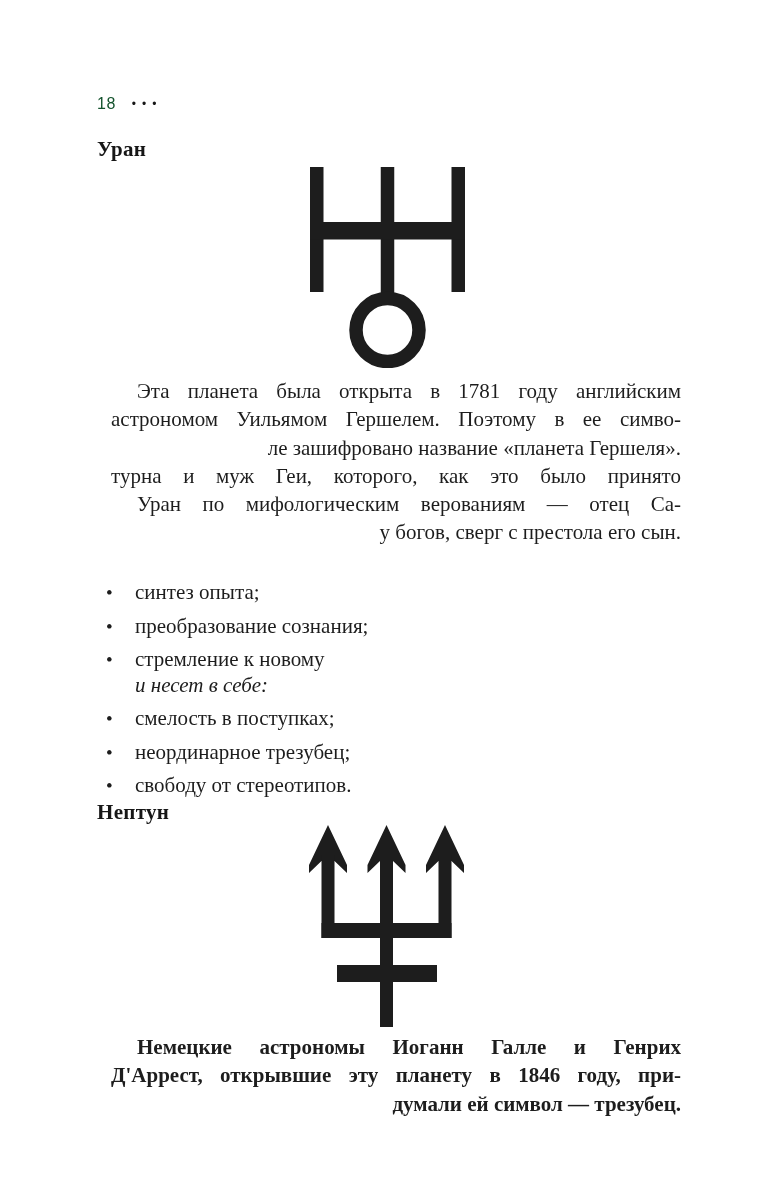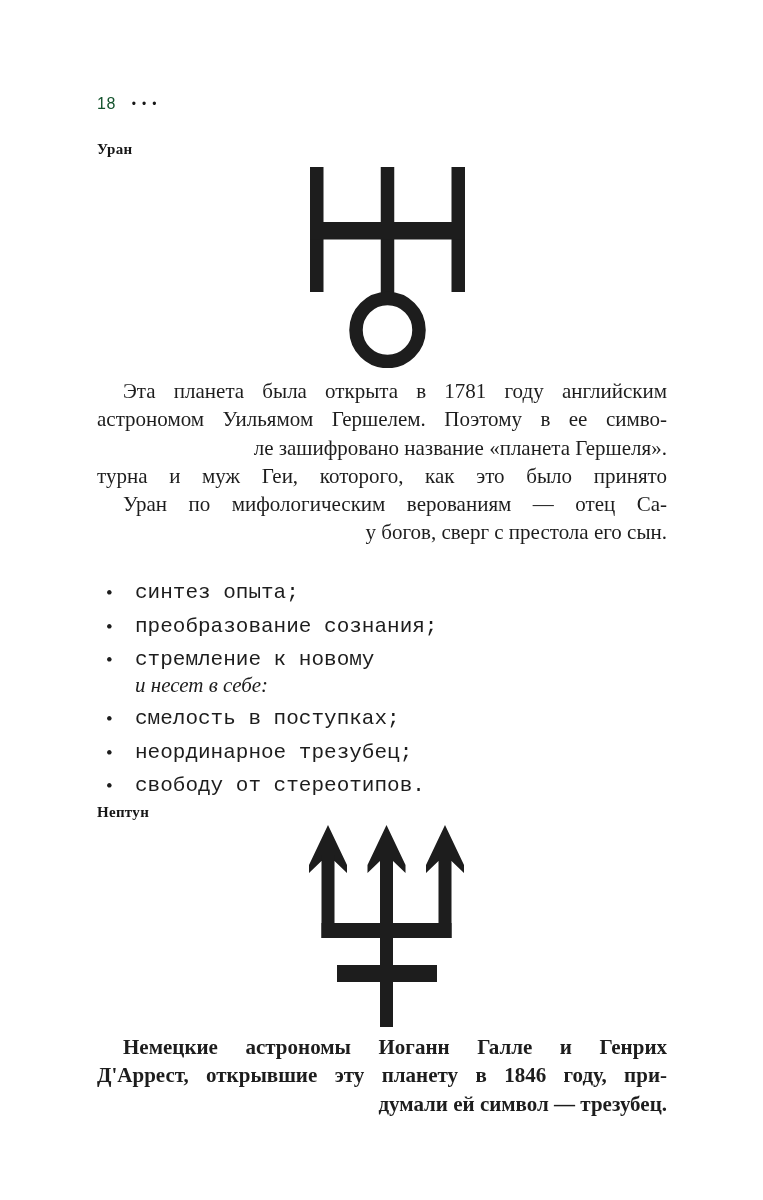--- a/index.html
+++ b/index.html
@@ -19,35 +19,35 @@
     display:flex; align-items:center;
     font-family:"Liberation Sans", sans-serif;
   }
   .page-num { font-weight:normal; font-size:16px; letter-spacing:.5px; color:#14532d; }
   .dots { font-size:12px; margin:0 10px 0 16px; letter-spacing:6px; color:#161616; }
   .header-title { font-size:17.5px; color:#242424; white-space:nowrap; }
 
   
   .heading {
     left:97px;
-    font-size:15px; font-weight:bold; letter-spacing:.3px;
+    font-size:21px; font-weight:bold; letter-spacing:.3px;
     line-height:22px; color:#161616;
   }
 
   
-  .bodytext { left:97px; width:570px; font-size:21px; line-height:28.3px; }
+  .bodytext { left:111px; width:570px; font-size:21px; line-height:28.3px; }
   .line { text-align:right; }
   .jl { text-align:justify; text-align-last:justify; }
   .indent { padding-left:26px; }
 
   
   .blist { top:580px; left:97px; width:570px; font-size:21px; line-height:25.5px; }
   .bitem { display:flex; margin-bottom:8px; }
   .bmark { flex:0 0 38px; width:38px; padding-left:9px; box-sizing:border-box; font-size:19px; }
-  .btext { flex:1;font-family:Liberation Mono, monospace; }
+  .btext { flex:1; }
   .bcont { padding-left:38px;font-style:italic; }
 
   .glyph { display:block; }
 </style>
 </head>
 <body>
 
 <div class="abs header">
   <span class="page-num">18</span>
   <span class="dots">•••</span>

